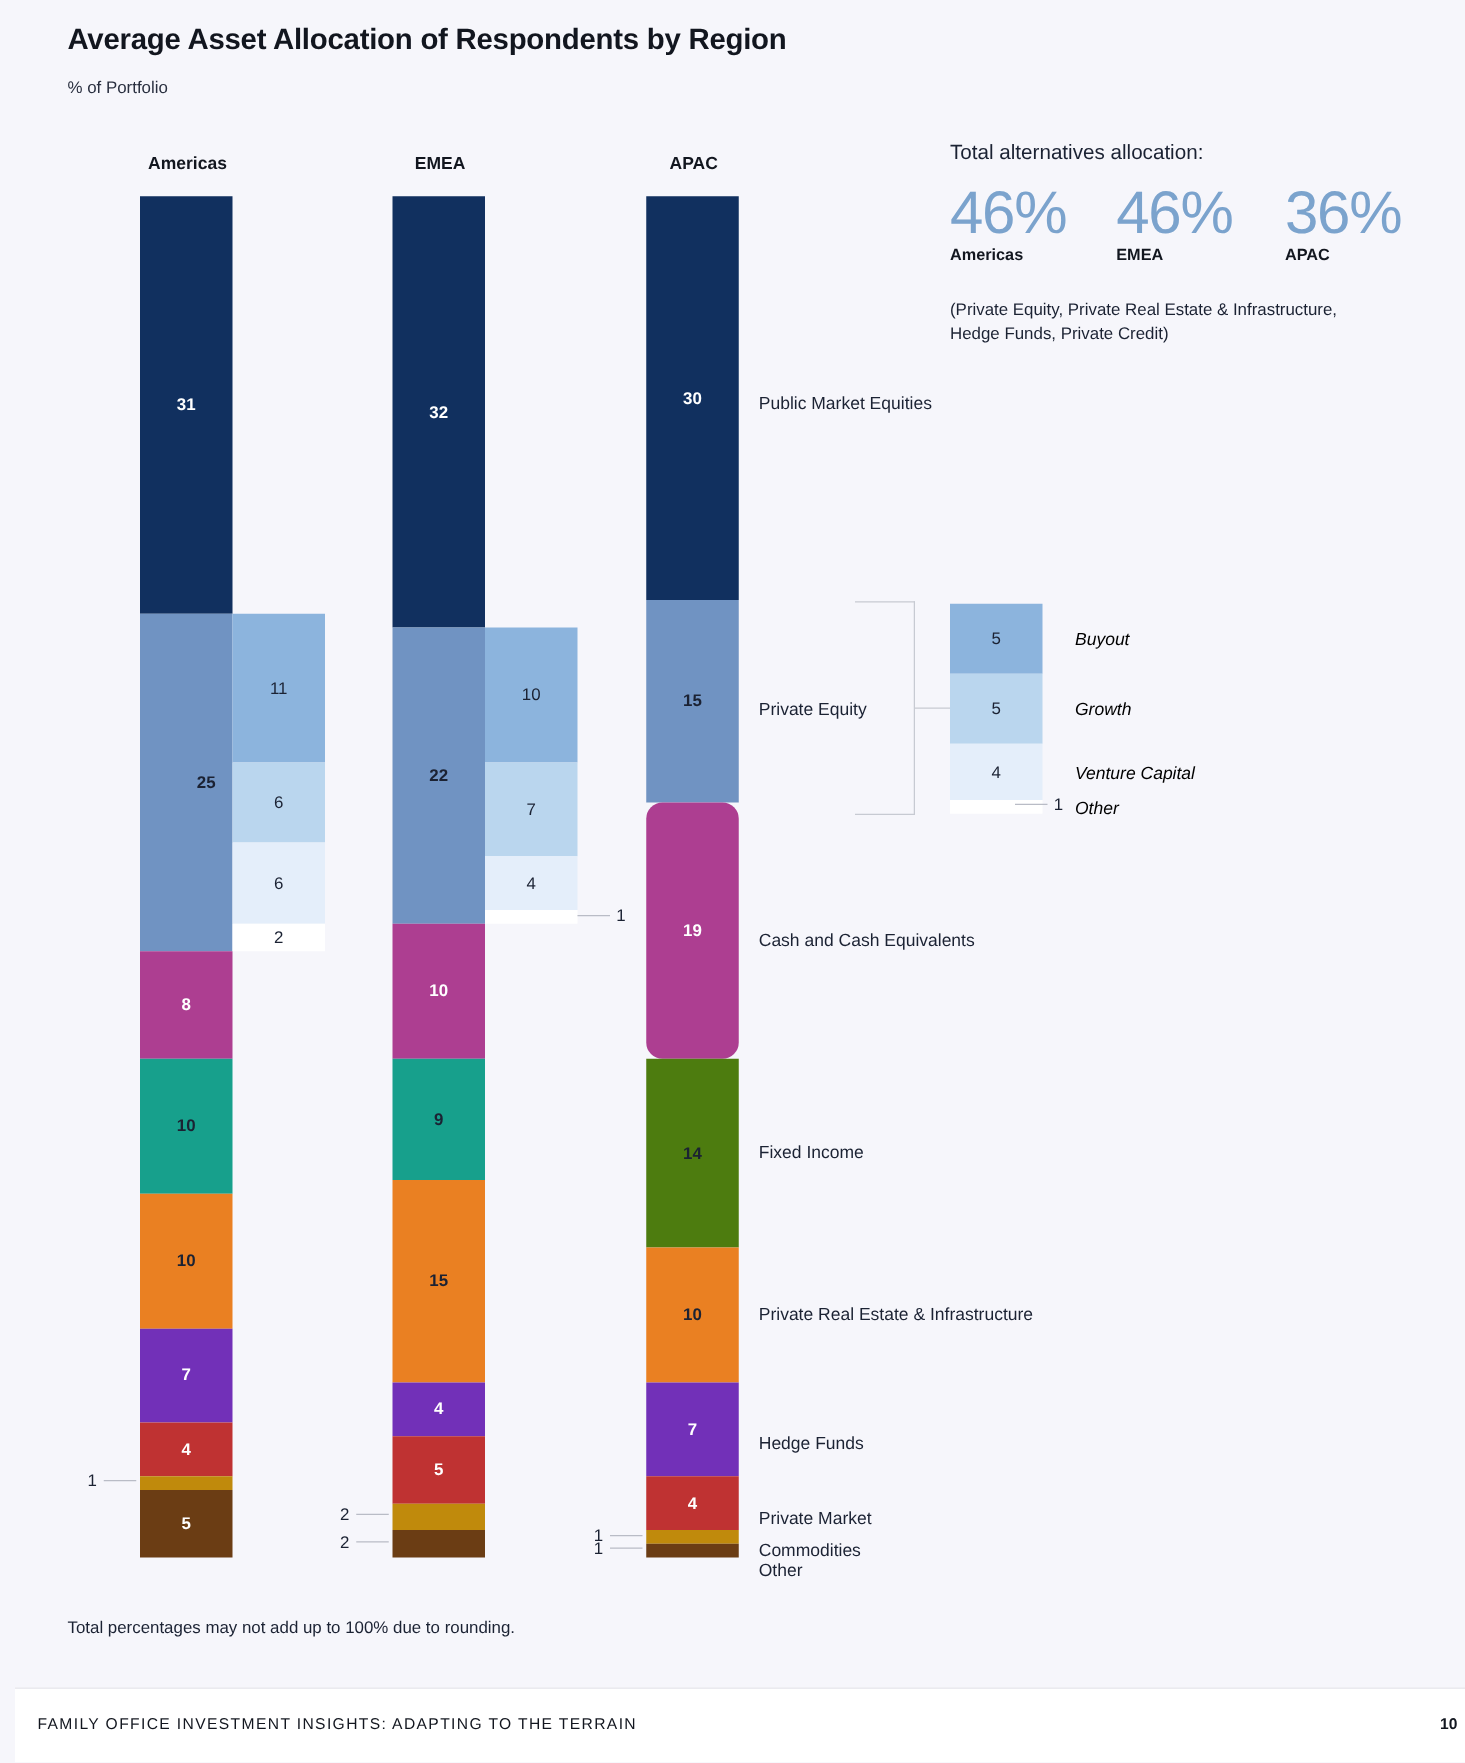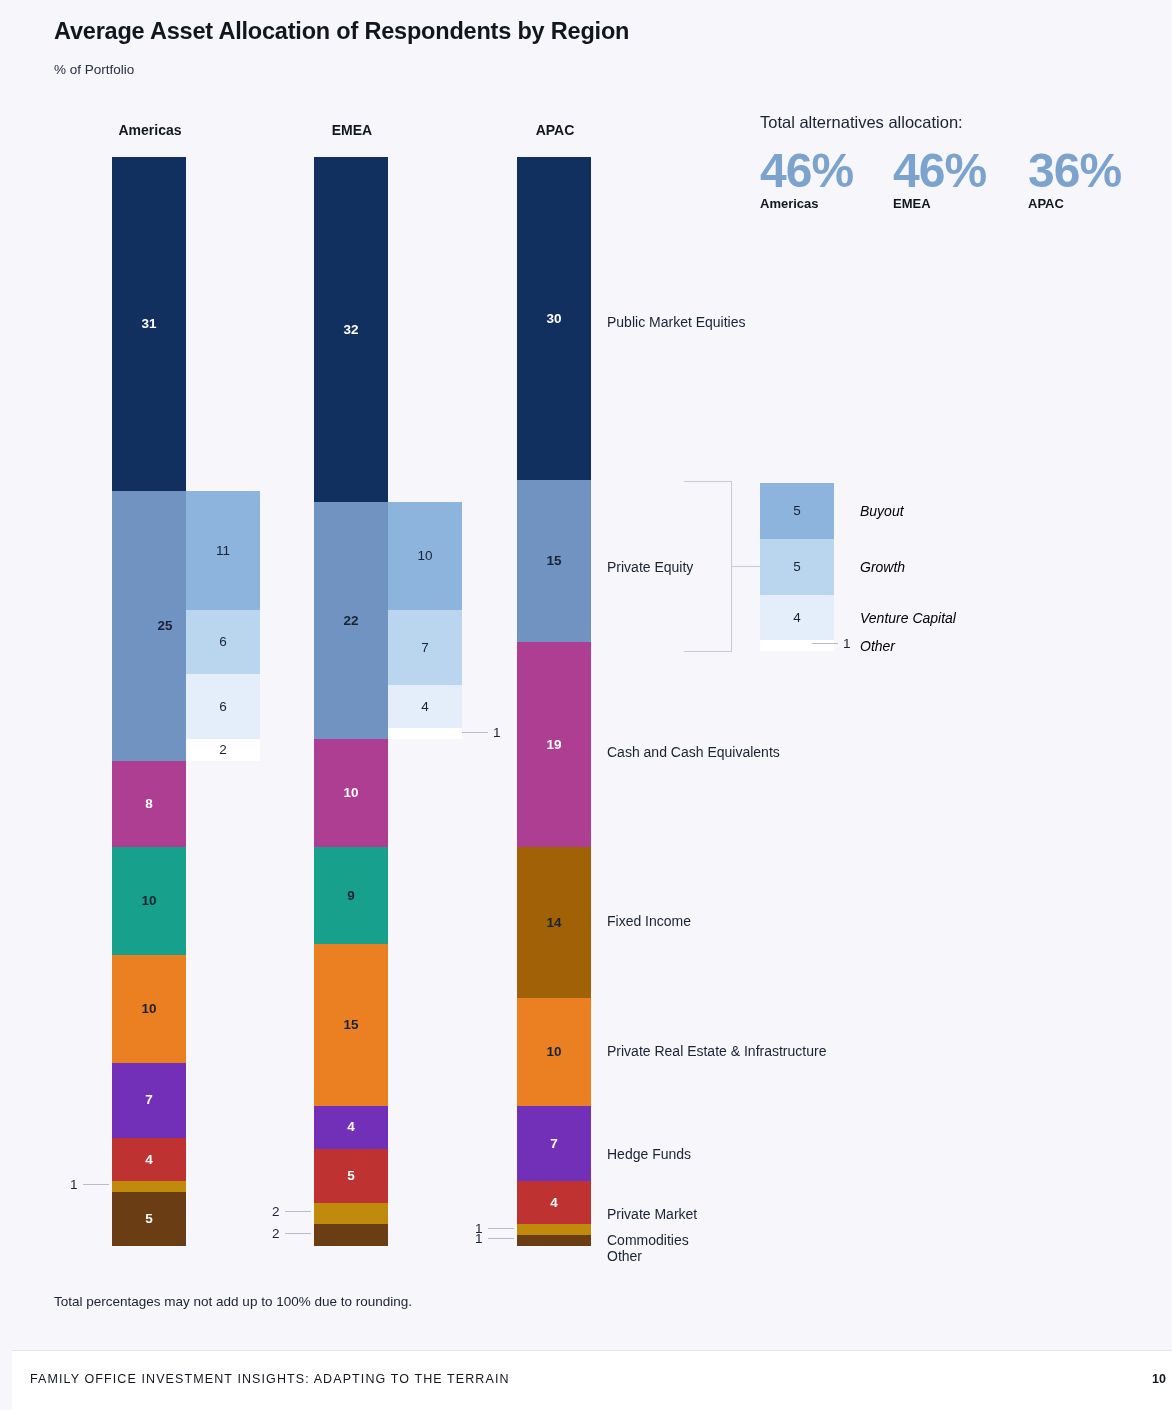--- a/index.html
+++ b/index.html
@@ -92,21 +92,21 @@
     position: absolute; left: 848px;
     font-size: 14px; color: #000000; white-space: nowrap; font-style: italic;
   }
 
   
   .stats { position: absolute; left: 748px; top: 113px; }
   .stats-title { font-size: 16.5px; color:#1b2233; }
   .stats-row { position: relative; height: 78px; margin-top: 10px; }
   .stat { position: absolute; top: 0; }
   .stat .num {
-    font-size: 48px; font-weight: bold; color: #7ba3cd;
+    font-size: 48px; font-weight: normal; color: #7ba3cd;
     line-height: 58px; letter-spacing: -1px;
   }
   .stat .reg {
     font-size: 13px; font-weight: bold; color: #12161f;
     margin-top: -4px;
   }
   .stat.s0 { left: 0; }
   .stat.s1 { left: 133px; }
   .stat.s2 { left: 268px; }
   .stats-note {
@@ -196,24 +196,24 @@
       <div class="seg" style="height: 21.56px; background: rgb(192, 138, 12);"></div>
       <div class="seg" style="height: 21.56px; background: rgb(107, 61, 20);"></div>
     </div>
   <div class="bar apac">
       <div class="seg" style="height: 323.4px; background: rgb(17, 48, 95);">
         <span class="v" style="color: rgb(255, 255, 255);">30</span>
       </div>
       <div class="seg" style="height: 161.7px; background: rgb(112, 147, 194);">
         <span class="v" style="color: rgb(27, 34, 51);">15</span>
       </div>
-      <div class="seg" style="height: 204.82px; background: rgb(173, 62, 145);">
+      <div class="seg" style="height: 204.82px; background: rgb(173, 62, 145); border-radius: 13px;">
         <span class="v" style="color: rgb(255, 255, 255);">19</span>
       </div>
-      <div class="seg" style="height: 150.92px; background: #a16207;">
+      <div class="seg" style="height: 150.92px; background: #4d7c0f;">
         <span class="v" style="color: rgb(27, 34, 51);">14</span>
       </div>
       <div class="seg" style="height: 107.8px; background: rgb(234, 128, 34);">
         <span class="v" style="color: rgb(27, 34, 51);">10</span>
       </div>
       <div class="seg" style="height: 75.46px; background: rgb(114, 48, 184);">
         <span class="v" style="color: rgb(255, 255, 255);">7</span>
       </div>
       <div class="seg" style="height: 43.12px; background: rgb(191, 50, 50);">
         <span class="v" style="color: rgb(255, 255, 255);">4</span>
@@ -288,20 +288,21 @@
       <div class="stat s1">
         <div class="num">46%</div>
         <div class="reg">EMEA</div>
       </div>
       <div class="stat s2">
         <div class="num">36%</div>
         <div class="reg">APAC</div>
       </div>
     </div>
   </div>
+  <div class="stats-note">(Private Equity, Private Real Estate &amp; Infrastructure, Hedge Funds, Private Credit)</div>
 
   <div class="footnote">Total percentages may not add up to 100% due to rounding.</div>
 
   <div class="footer-rule"></div>
   <div class="footer-text">FAMILY OFFICE INVESTMENT INSIGHTS: ADAPTING TO THE TERRAIN</div>
   <div class="footer-page">10</div>
 <div class="lead left" style="left: 58px; top: 1177.49px;">
       <span class="val">1</span>
       <span class="line"></span>
     </div>

